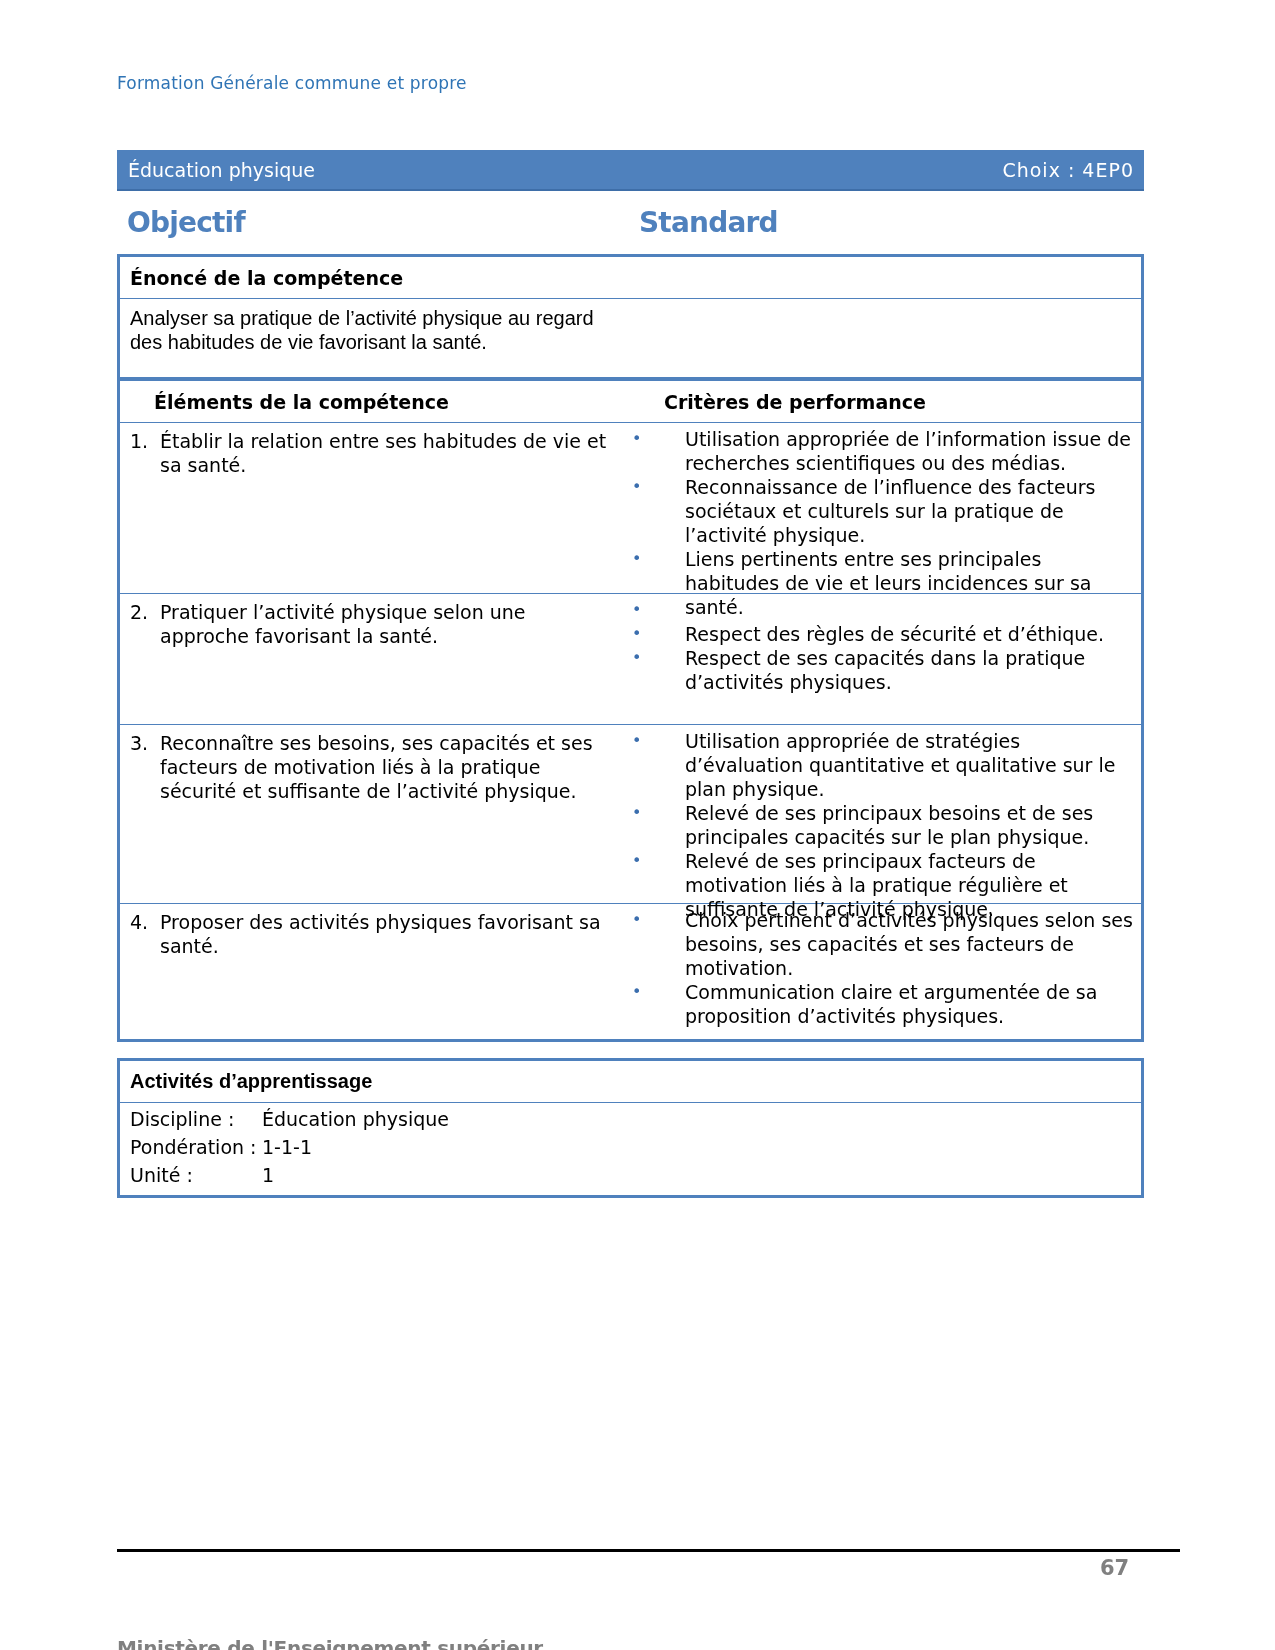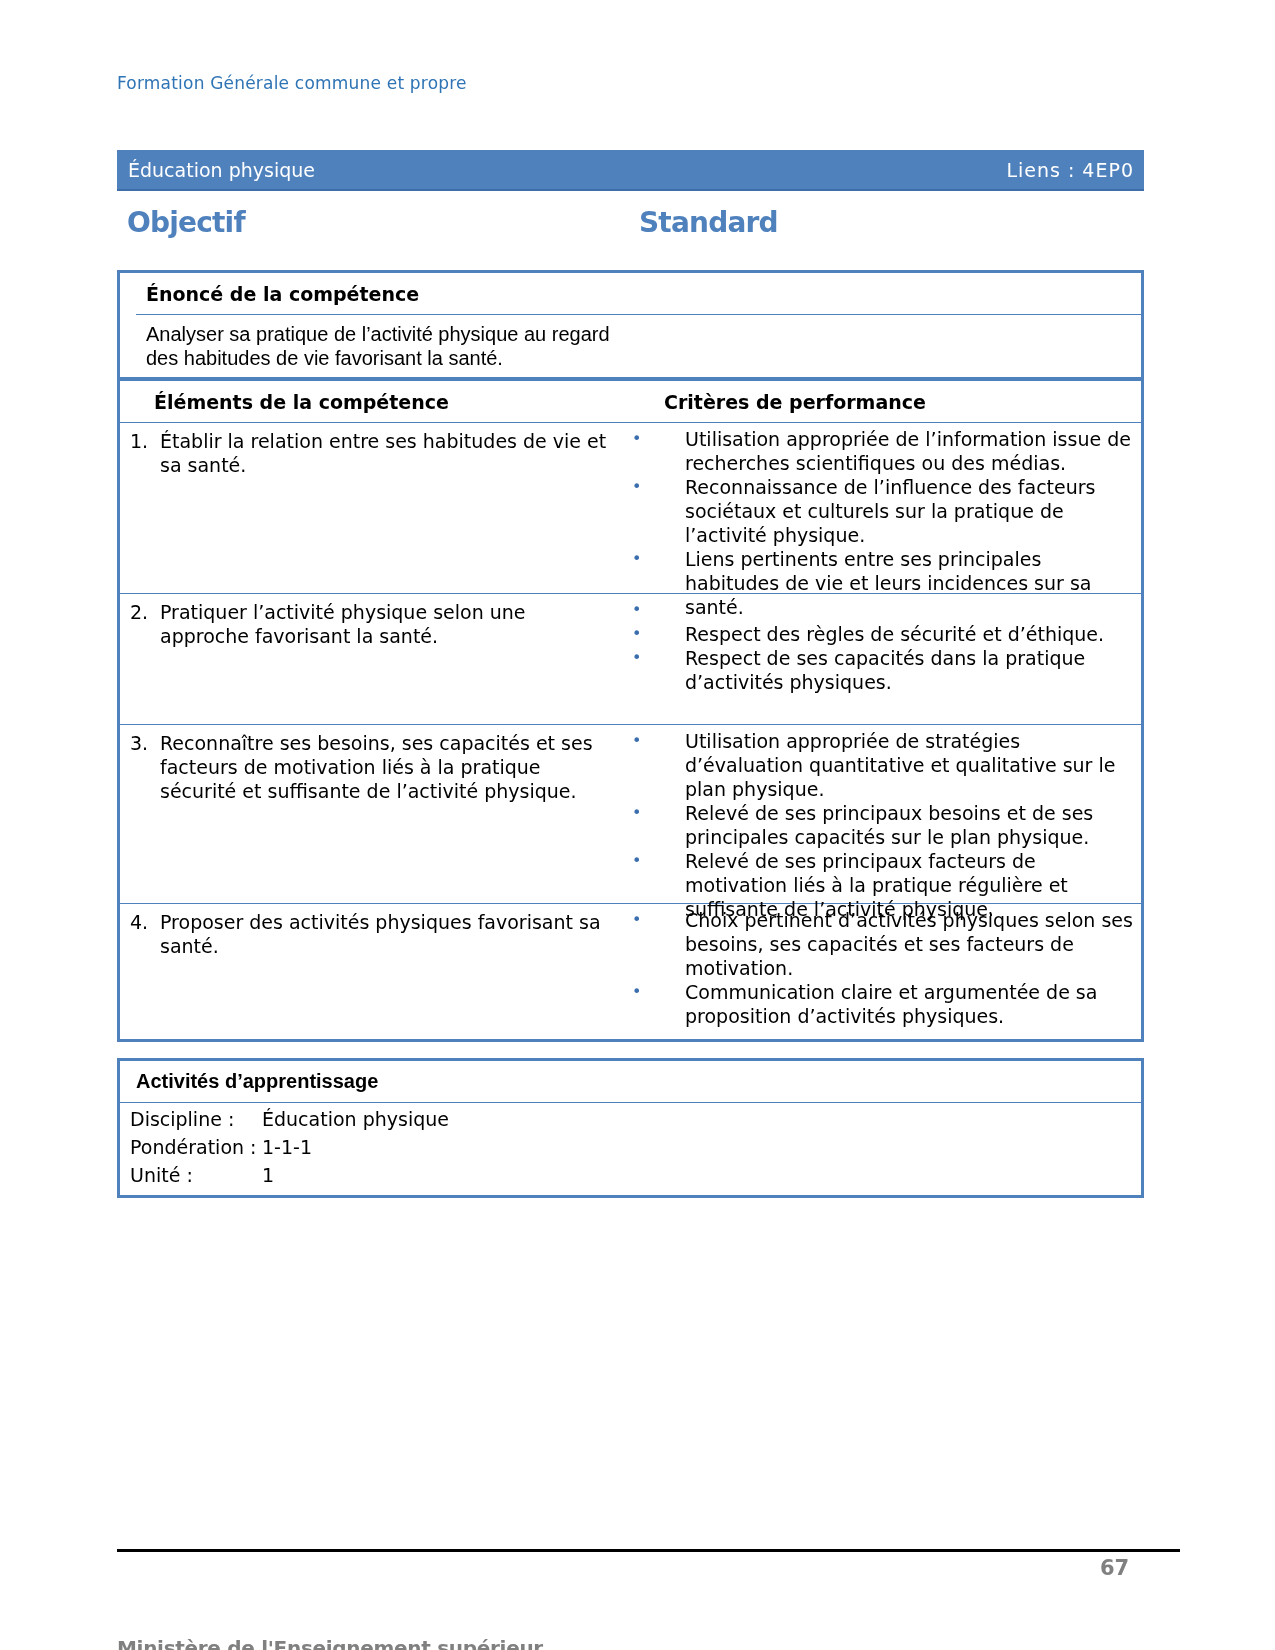--- a/index.html
+++ b/index.html
@@ -6,50 +6,50 @@
   body { width:1275px; height:1650px; position:relative; font-family:"DejaVu Sans", sans-serif; color:#000; }
   .running-head { position:absolute; left:117px; top:73px; font-size:17px; color:#2f74b5; letter-spacing:0.2px; }
   .title-bar { position:absolute; left:117px; top:150px; width:1027px; height:41px; background:#4f81bd; color:#fff; display:flex; justify-content:space-between; align-items:center; box-sizing:border-box; padding:0 10px 0 11px; font-size:19px; border-bottom:2px solid #3e6ea8; }
   .title-bar .code { letter-spacing:1px; }
   .subheads { position:absolute; top:206px; left:117px; width:1027px; height:34px; }
   .subhead { position:absolute; font-family:"DejaVu Sans", sans-serif; font-weight:bold; font-size:28px; color:#4f81bd; letter-spacing:-0.8px; }
   .subhead.objectif { left:10px; }
   .subhead.standard { left:522px; }
   .box { position:absolute; left:117px; width:1027px; border:3px solid #4f81bd; box-sizing:border-box; }
   .box .hdr { font-weight:bold; font-size:19px; height:41px; display:flex; align-items:center; border-bottom:1px solid #4f81bd; }
-  .enonce { top:270px; height:110px;padding-left:16px; }
+  .enonce { top:254px; height:126px; }
   .enonce .hdr { padding-left:10px; }
   .enonce .body { padding:7px 10px; font-family:"Liberation Sans", sans-serif; font-size:20px; line-height:24px; width:500px; }
   .elements { top:378px; height:664px; }
   .elements .hdr { display:grid; grid-template-columns:510px 1fr;padding-left:24px; }
   .elements .hdr span { padding-left:10px; }
   .erow { display:grid; grid-template-columns:510px 1fr; border-bottom:1px solid #4f81bd; font-size:19px; line-height:24px; }
   .erow:last-child { border-bottom:none; }
   .erow .el { display:flex; padding:6px 10px 0 10px; }
   .erow .el .num { width:30px; flex:none; }
   .erow .cr { padding:4px 8px 4px 0; }
   .crit { display:flex; }
   .crit .bullet { width:53px; flex:none; color:#3b6eae; font-size:16px; padding-left:2px; }
   .activites { top:1058px; height:140px; }
-  .activites .hdr { padding-left:16px; font-family:"Liberation Sans", sans-serif; font-size:20px; }
+  .activites .hdr { padding-left:10px; font-family:"Liberation Sans", sans-serif; font-size:20px; }
   .activites .body { padding:2px 10px; font-size:19px; line-height:28px; }
   .kv { display:flex; }
   .kv .k { width:132px; }
   .footer-rule { position:absolute; left:117px; top:1549px; width:1063px; height:3px; background:#000; }
   .footer-left { position:absolute; left:117px; top:1600px; font-size:20px; font-weight:bold; color:#808080; letter-spacing:-0.3px;margin-top:36px; }
   .footer-right { position:absolute; left:1100px; top:1556px; font-size:21px; font-weight:bold; color:#808080; }
 </style>
 </head>
 <body>
 
 <div class="running-head">Formation Générale commune et propre</div>
 
 <div class="title-bar">
   <span>Éducation physique</span>
-  <span class="code">Liens : 4EP0</span>
+  <span class="code">Choix : 4EP0</span>
 </div>
 
 <div class="subheads">
   <span class="subhead objectif">Objectif</span>
   <span class="subhead standard">Standard</span>
 </div>
 
 <div class="box enonce">
   <div class="hdr">Énoncé de la compétence</div>
   <div class="body">Analyser sa pratique de l’activité physique au regard des habitudes de vie favorisant la santé.</div>

